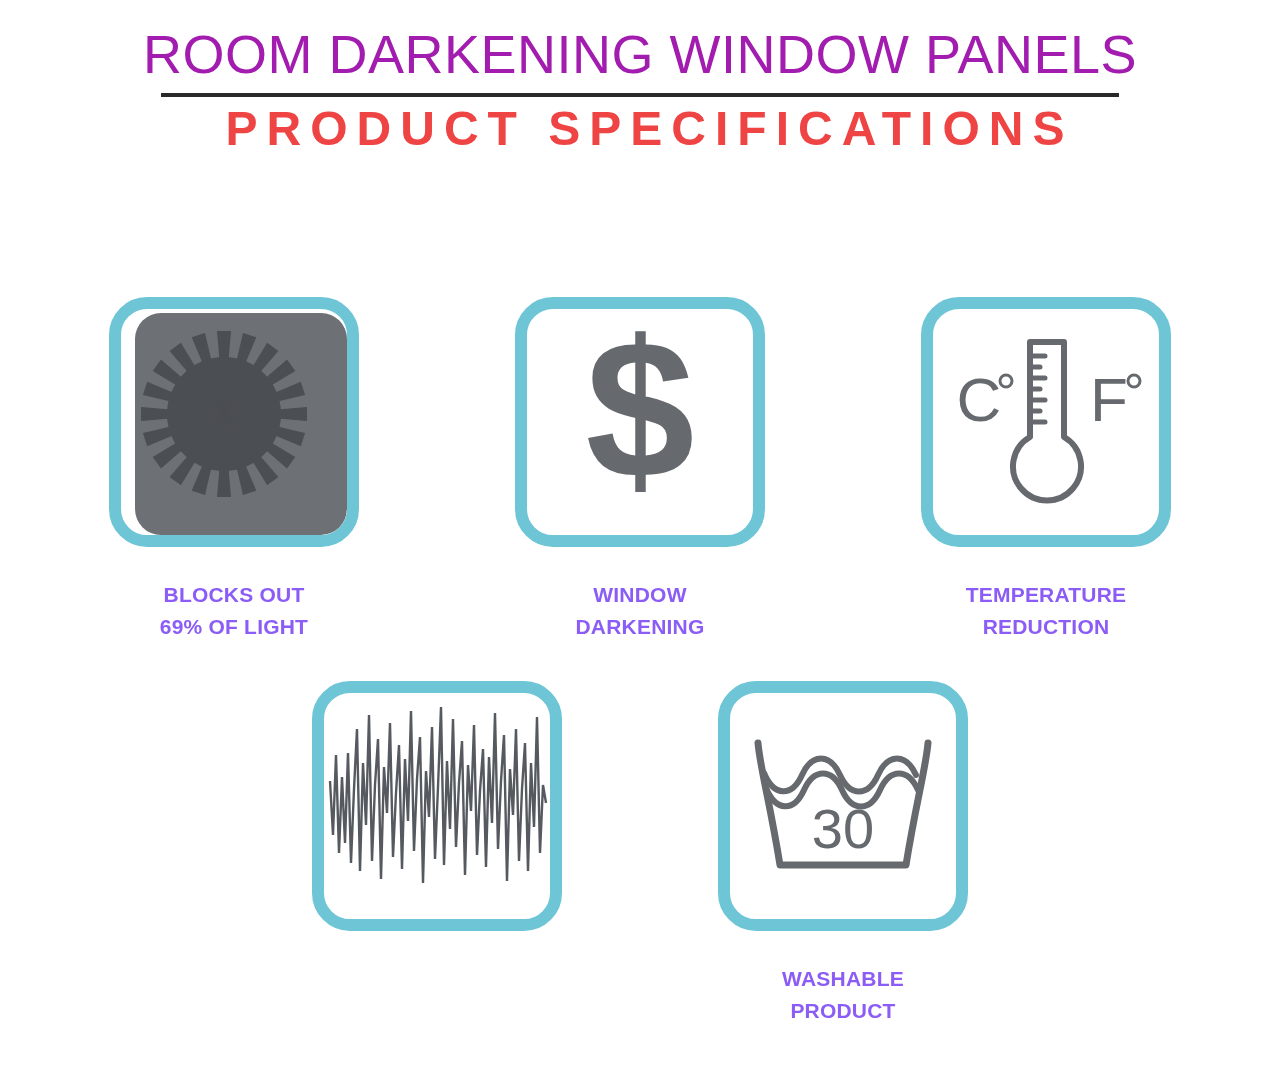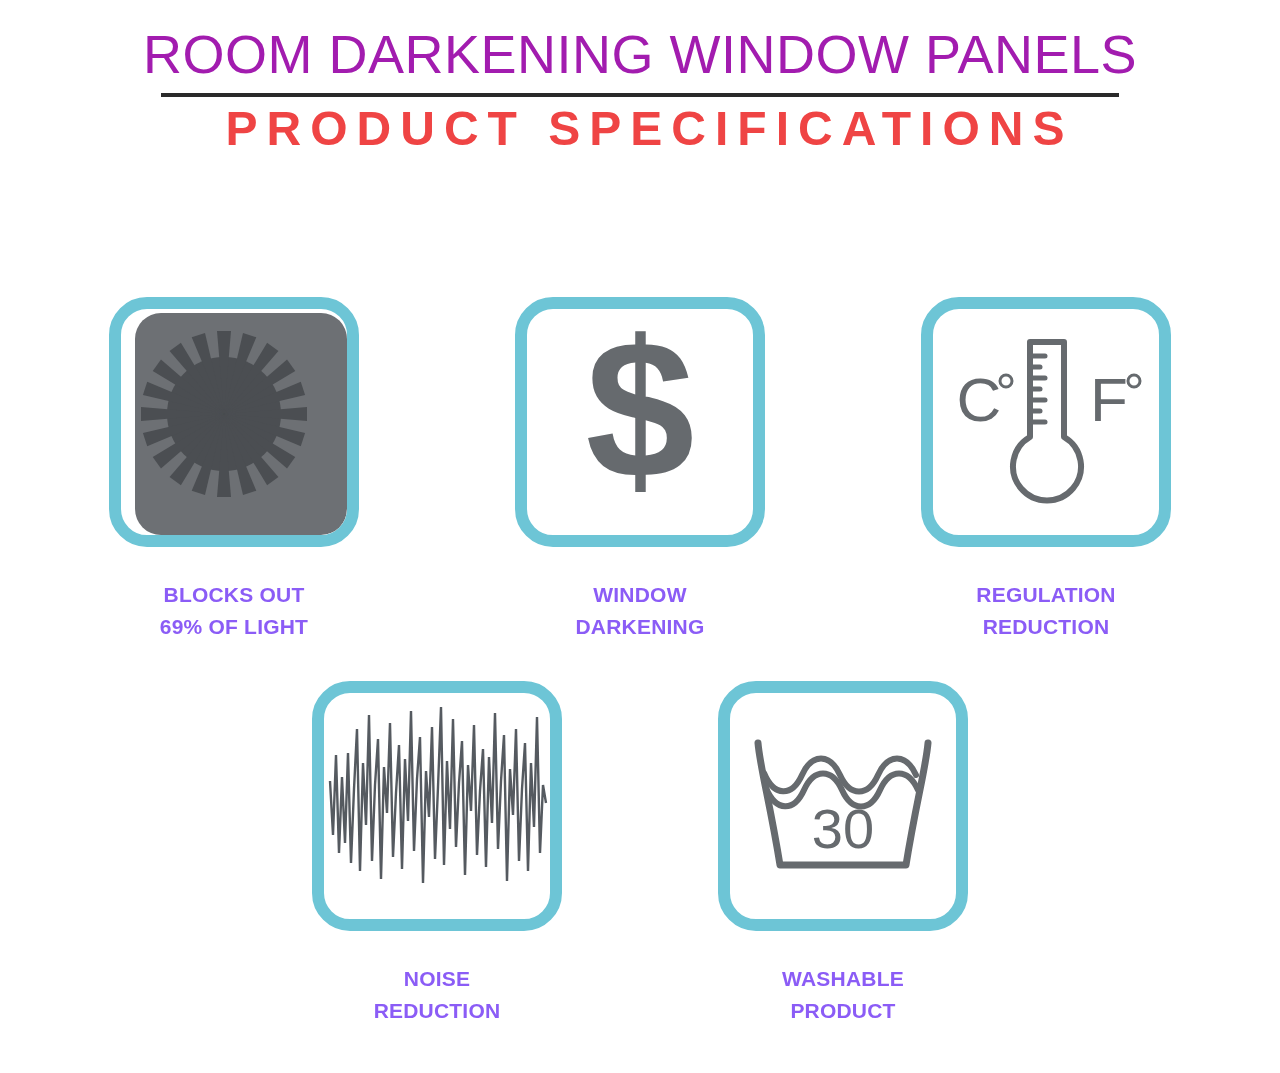--- a/index.html
+++ b/index.html
@@ -180,21 +180,21 @@
         </g>
 
         <text x="46" y="112" text-anchor="middle" font-family="Liberation Sans, sans-serif" font-size="62" font-weight="400" fill="#666a6e">C</text>
         <circle cx="73" cy="72" r="6" fill="none" stroke="#666a6e" stroke-width="3"></circle>
 
         <text x="176" y="112" text-anchor="middle" font-family="Liberation Sans, sans-serif" font-size="62" font-weight="400" fill="#666a6e">F</text>
         <circle cx="201" cy="72" r="6" fill="none" stroke="#666a6e" stroke-width="3"></circle>
       </svg>
     </div>
     <div class="caption">
-      <span class="ln">REGULATION</span>
+      <span class="ln">TEMPERATURE</span>
       <span class="ln">REDUCTION</span>
     </div>
   </div>
 
 </div>
 
 <div class="row row-two">
 
   <div class="card">
     <div class="icon-box">
@@ -202,24 +202,20 @@
         <polyline fill="none" stroke="#555a60" stroke-width="2.4" stroke-linejoin="miter" points="6,88 9,142 12,62 15,160 18,84 21,150 24,60 27,170 30,96
                   33,36 36,178 39,70 42,132 45,22 48,168 51,92 54,46 57,186
                   60,74 63,120 66,30 69,164 72,100 75,52 78,176 81,66 84,128
                   87,18 90,158 93,86 96,44 99,190 102,78 105,124 108,34 111,166
                   114,94 117,14 120,172 123,68 126,136 129,26 132,154 135,90
                   138,48 141,182 144,72 147,118 150,32 153,162 156,98 159,56
                   162,174 165,64 168,130 171,20 174,156 177,88 180,42 183,188
                   186,76 189,122 192,36 195,168 198,96 201,50 204,178 207,70
                   210,134 213,24 216,160 219,92 222,110"></polyline>
       </svg>
-    </div>
-    <div class="caption">
-      <span class="ln">NOISE</span>
-      <span class="ln">REDUCTION</span>
     </div>
   </div>
 
   <div class="card">
     <div class="icon-box">
       <svg width="226" height="226" viewBox="0 0 226 226">
         <g fill="none" stroke="#666a6e" stroke-width="7" stroke-linecap="round" stroke-linejoin="round">
 
           <path d="M28 50
                    C 30 74, 40 110, 50 172

